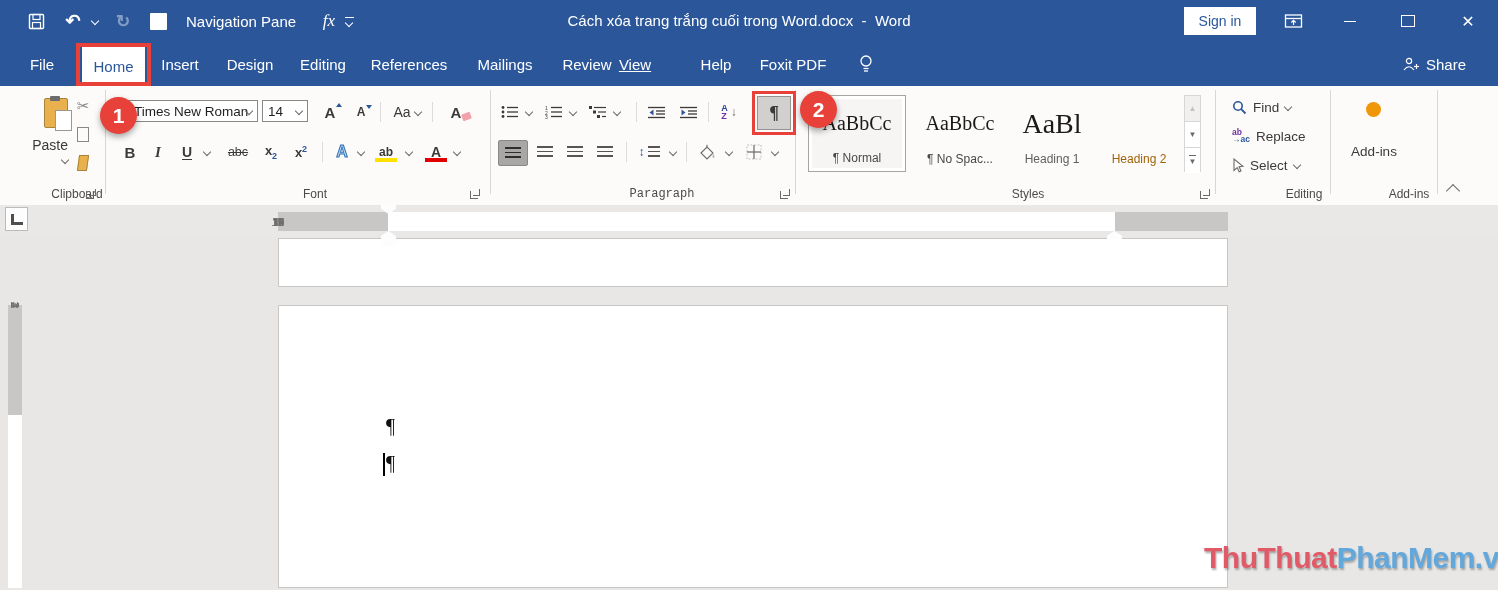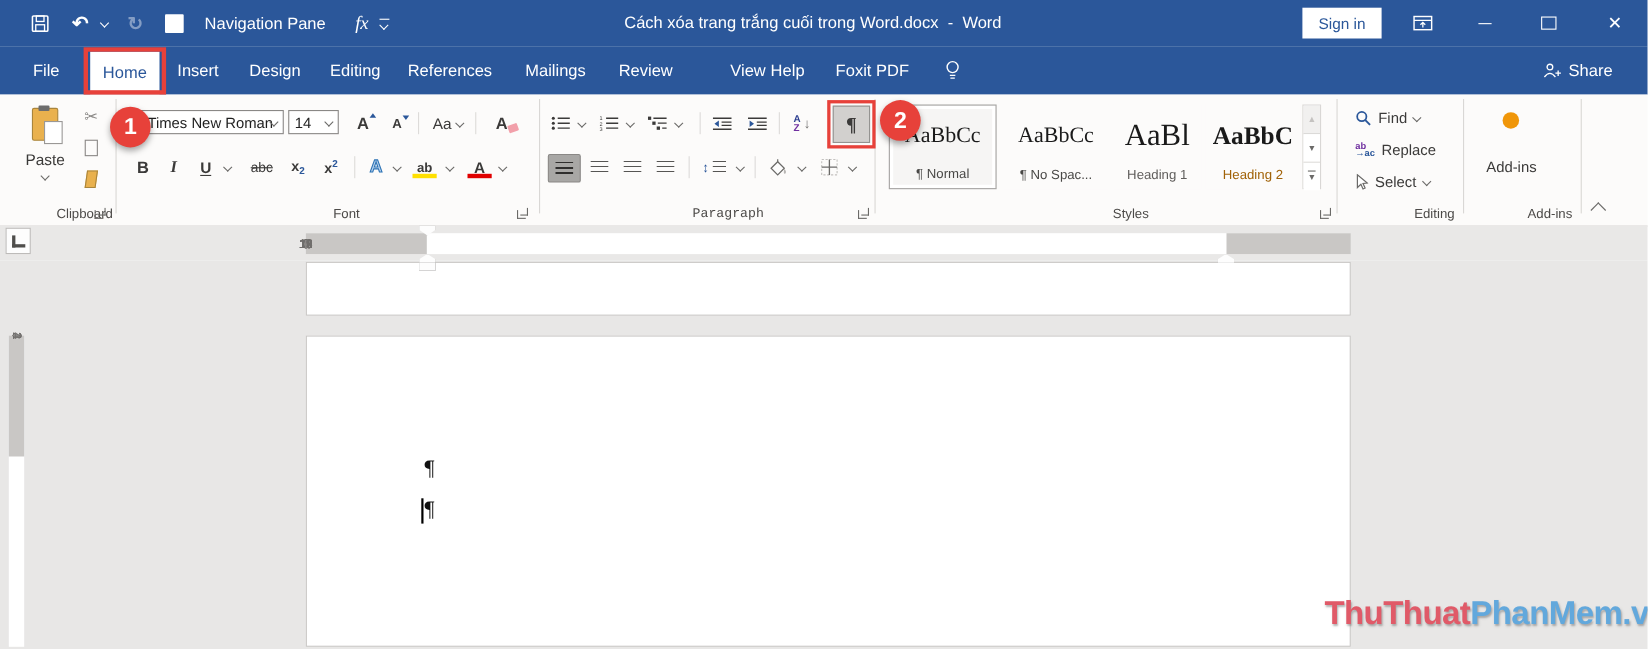--- a/index.html
+++ b/index.html
@@ -42,21 +42,21 @@
   .glabel{position:absolute;top:101px;font-size:12px;color:#4c4a48;text-align:center;white-space:nowrap;margin-left:32px;}
   .launcher{position:absolute;width:11px;height:11px;top:102px;}
   .launcher::before{content:"";position:absolute;left:0;bottom:0;width:7px;height:7px;border-left:1.3px solid #6b6a68;border-bottom:1.3px solid #6b6a68;}
   .launcher::after{content:"";position:absolute;right:1px;top:1px;width:6px;height:6px;border-right:1.3px solid #6b6a68;border-top:1.3px solid #6b6a68;transform:rotate(90deg);}
   .rbtn{position:absolute;display:flex;align-items:center;justify-content:center;height:24px;color:#3b3a39;border-radius:2px;}
   .row1{top:14px;} .row2{top:54px;}
   .ssep{position:absolute;width:1px;height:20px;background:#dddbd9;}
   .ssep.row1{top:16px;} .ssep.row2{top:56px;}
 
   
-  .paste{left:14px;top:8px;width:54px;height:88px;position:absolute;display:flex;flex-direction:column;align-items:center;}
+  .paste{left:14px;top:8px;width:54px;height:88px;position:absolute;display:flex;flex-direction:column;align-items:flex-end;}
   .clip-body{width:22px;height:28px;background:#e9b14e;border:1px solid #a9853c;border-radius:2px;position:relative;margin-top:4px;}
   .clip-top{position:absolute;left:5px;top:-3px;width:10px;height:5px;background:#6d6d6d;border-radius:1px;}
   .clip-page{position:absolute;right:-5px;bottom:-4px;width:15px;height:19px;background:#fff;border:1px solid #9a9896;}
   .paste-lbl{font-size:14px;color:#3b3a39;margin-top:9px;}
   .smicon{position:absolute;left:72px;width:22px;height:22px;display:flex;align-items:center;justify-content:center;}
   .scissors{font-size:15px;color:#8a8886;}
   .copyicon{width:10px;height:13px;border:1.3px solid #8a8886;position:relative;background:#fcfbfa;}
   .copyicon::before{content:"";position:absolute;left:3px;top:-5px;width:10px;height:13px;border:1.3px solid #b9b7b5;z-index:-1;}
   .painter{width:8px;height:14px;background:#e9b14e;border:1px solid #a9853c;transform:skewX(-8deg);}
 
@@ -220,21 +220,21 @@
       </div>
     <div class="rtab" style="left:366px;width:86px;">
         <span>References</span>
       </div>
     <div class="rtab" style="left:468px;width:74px;">
         <span>Mailings</span>
       </div>
     <div class="rtab" style="left:556px;width:62px;">
         <span>Review</span>
       </div>
-    <div class="rtab" style="left:657px;width:46px;">
+    <div class="rtab" style="left:612px;width:46px;text-decoration:underline;">
         <span>View</span>
       </div>
     <div class="rtab" style="left:692px;width:48px;">
         <span>Help</span>
       </div>
     <div class="rtab" style="left:752px;width:82px;">
         <span>Foxit PDF</span>
       </div>
 
     <div class="anno-box" style="left:76px;top:1px;width:75px;height:43px;"></div>
@@ -479,21 +479,20 @@
     </div>
     <div class="stylecard" style="left:912px;width:96px;">
       <span class="prev" style="font-size:20px;">AaBbCc</span>
       <span class="sname">¶ No Spac...</span>
     </div>
     <div class="stylecard" style="left:1012px;width:80px;">
       <span class="prev" style="font-size:28px;">AaBl</span>
       <span class="sname" style="color:#605e5c;">Heading 1</span>
     </div>
     <div class="stylecard" style="left:1096px;width:86px;">
-      <span class="prev" style="font-size:23px;font-weight:bold;">AaBbC</span>
       <span class="sname" style="color:#a16207;">Heading 2</span>
     </div>
     <div class="sscroll">
       <div class="sb dim">▲</div>
       <div class="sb">▼</div>
       <div class="sb" style="flex-direction:column;border-bottom:none;"><span class="morebar"></span>▼</div>
     </div>
     <div class="glabel" style="left:916px;width:160px;">Styles</div>
     <div class="launcher" style="left:1200px;"></div>
 

